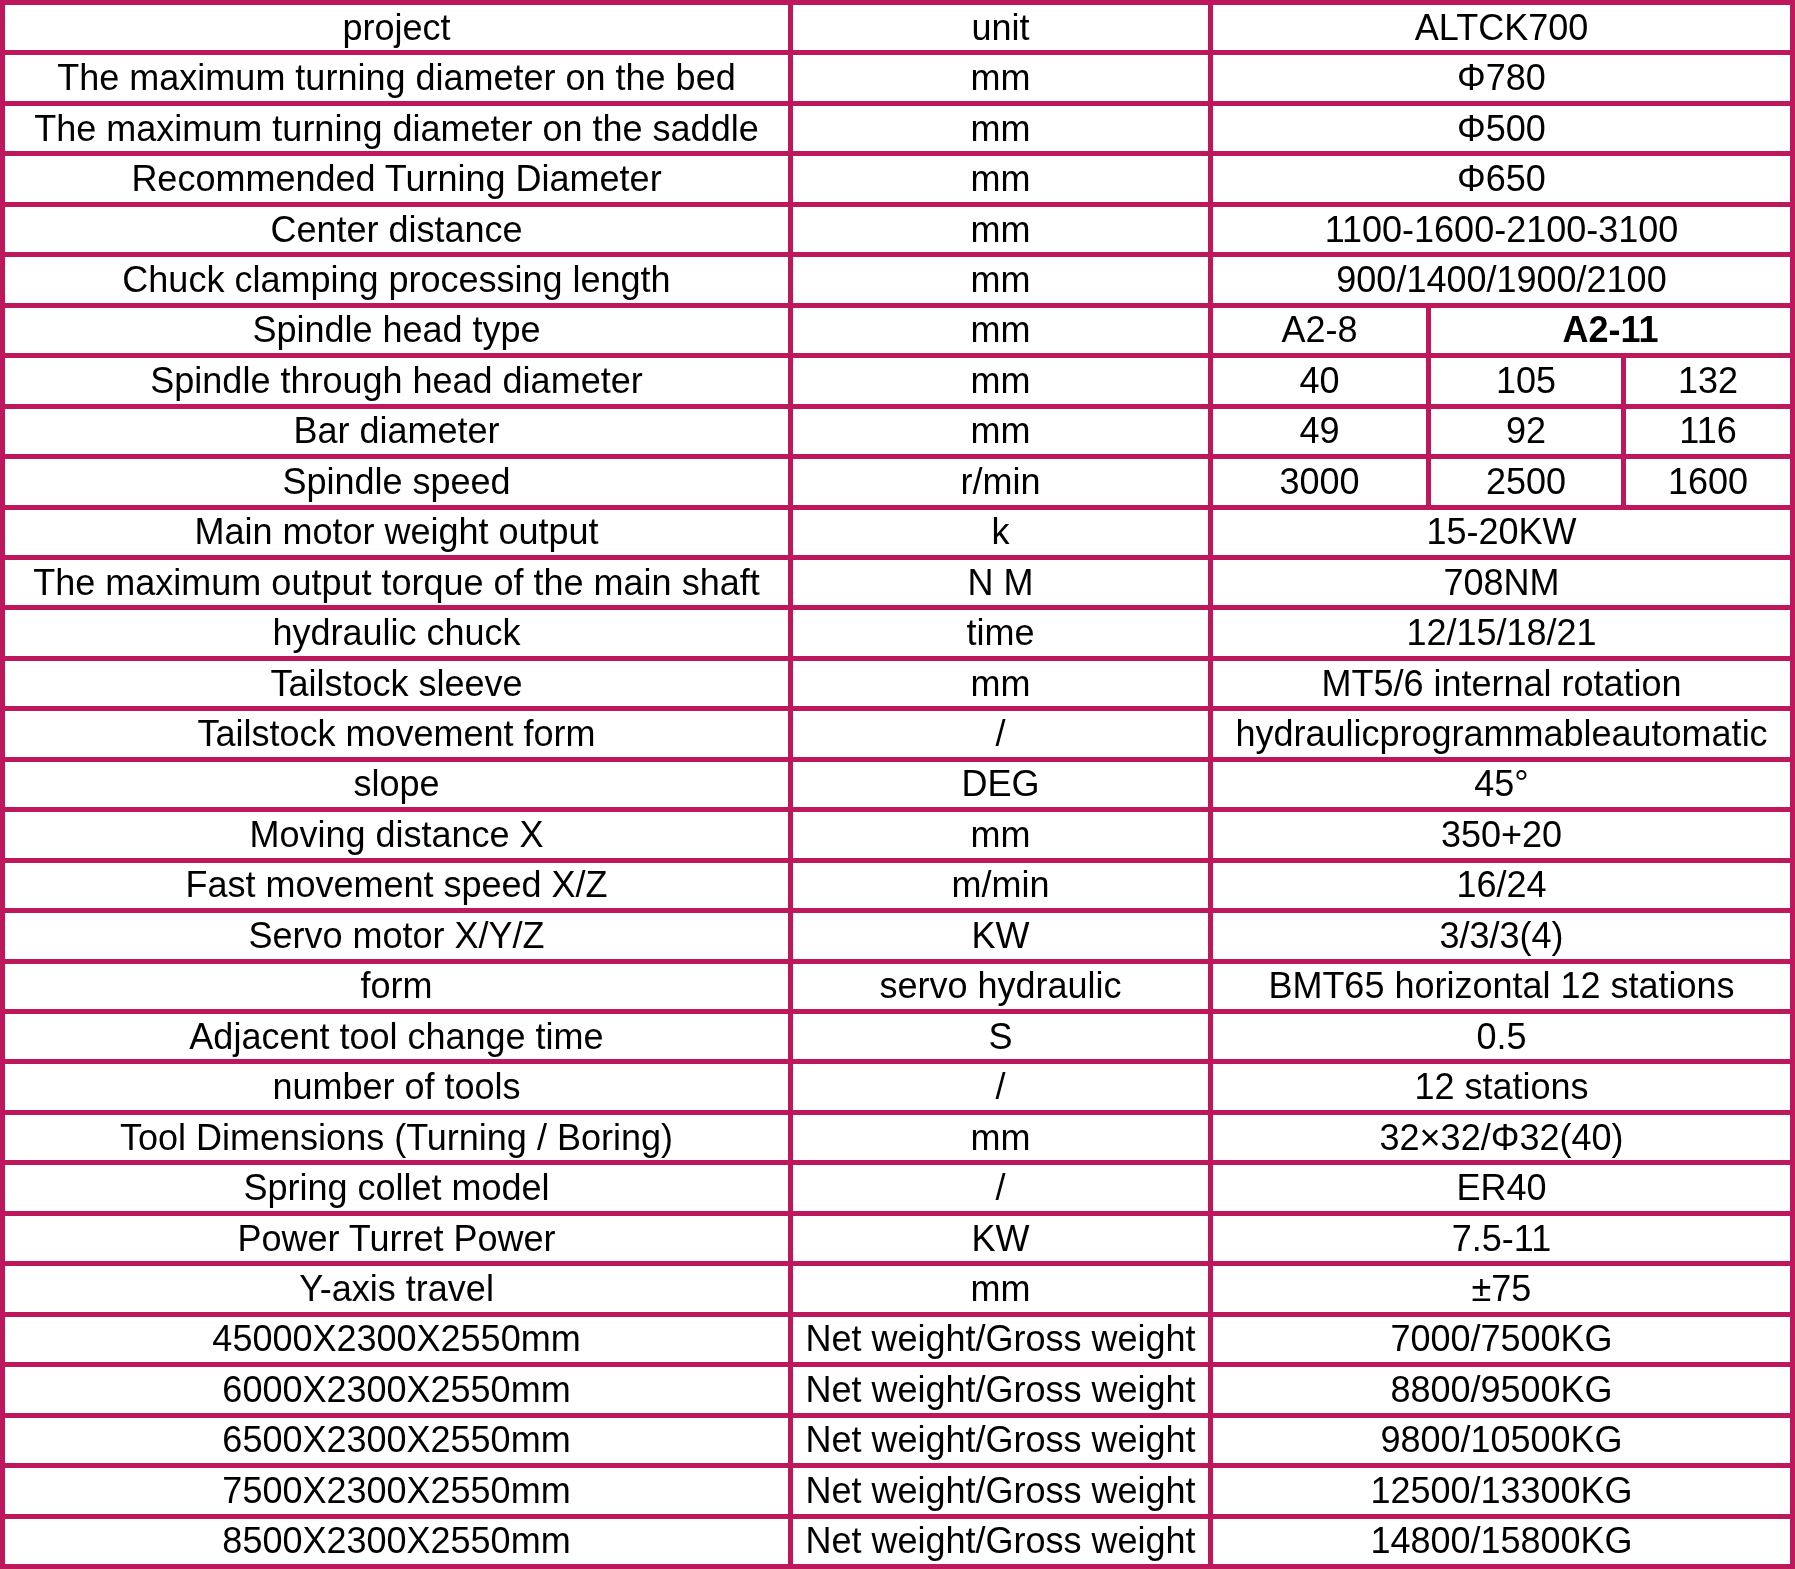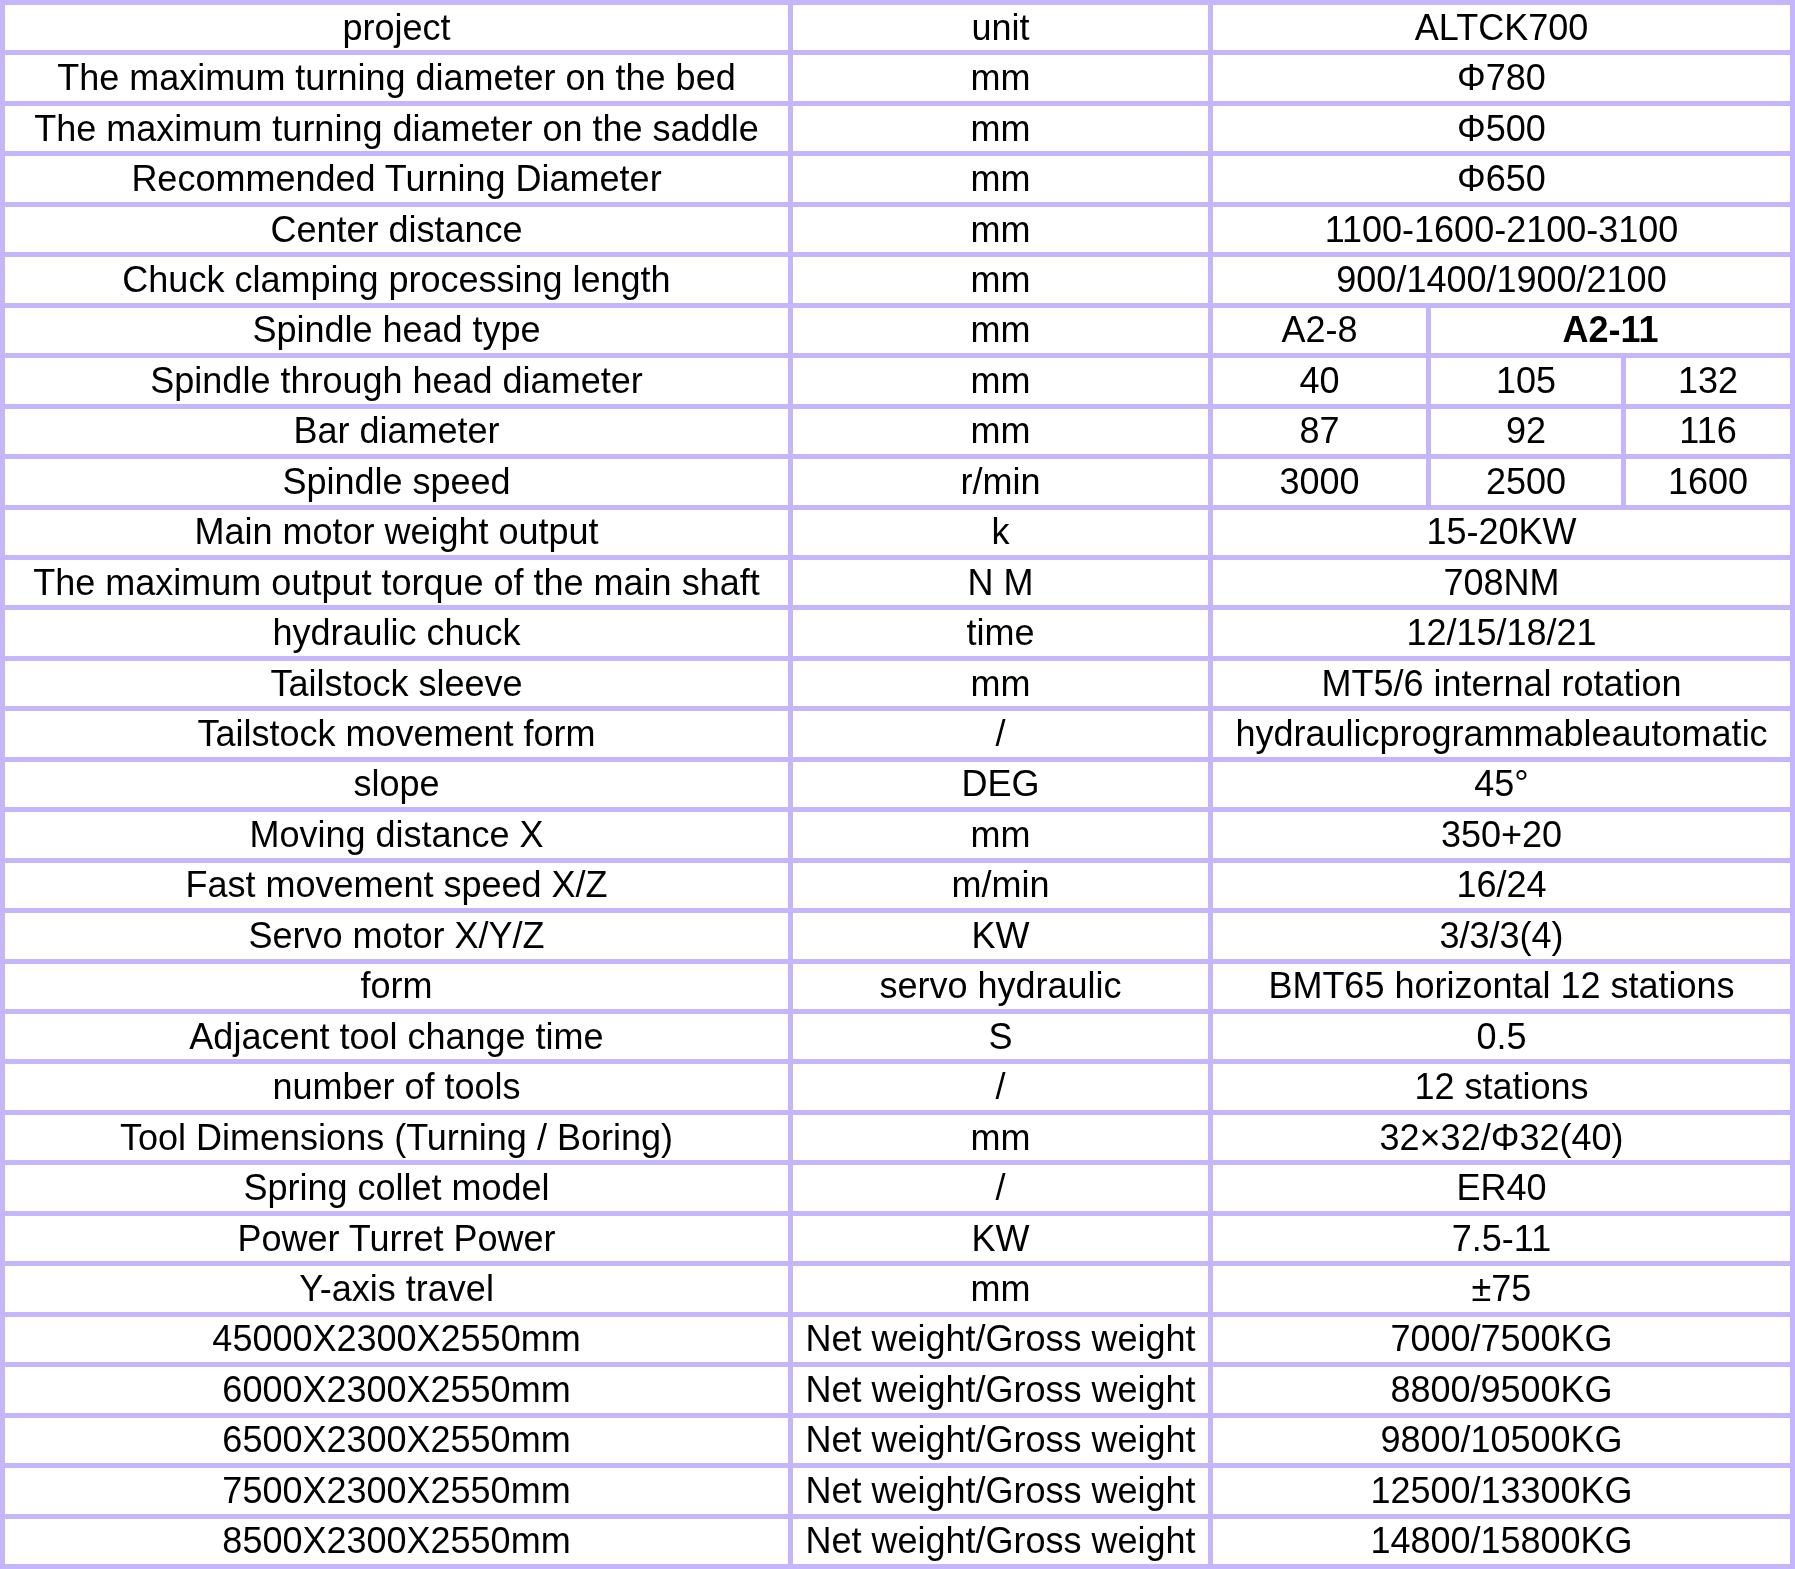--- a/index.html
+++ b/index.html
@@ -1,21 +1,21 @@
 <!DOCTYPE html>
 <html><head>
 <meta charset="utf-8">
 <title>ALTCK700 Specification Table</title>
 <style>
   html, body { margin: 0; padding: 0; background: #ffffff; }
   .tbl {
     box-sizing: border-box;
     width: 1795px;
     height: 1569px;
-    background: #c4b5fd;
+    background: #be185d;
     padding: 5px;
     display: grid;
     grid-template-columns: 783px 415px 213px 190px 164px;
     grid-template-rows: repeat(31, 1fr);
     gap: 5px;
     font-family: "Liberation Sans", sans-serif;
   }
   .row { display: contents; }
   .c {
     background: #ffffff;
@@ -83,21 +83,21 @@
     <div class="c">Spindle through head diameter</div>
     <div class="c">mm</div>
     <div class="c">40</div>
     <div class="c">105</div>
     <div class="c">132</div>
   </div>
 
   <div class="row">
     <div class="c">Bar diameter</div>
     <div class="c">mm</div>
-    <div class="c">87</div>
+    <div class="c">49</div>
     <div class="c">92</div>
     <div class="c">116</div>
   </div>
 
   <div class="row">
     <div class="c">Spindle speed</div>
     <div class="c">r/min</div>
     <div class="c">3000</div>
     <div class="c">2500</div>
     <div class="c">1600</div>

